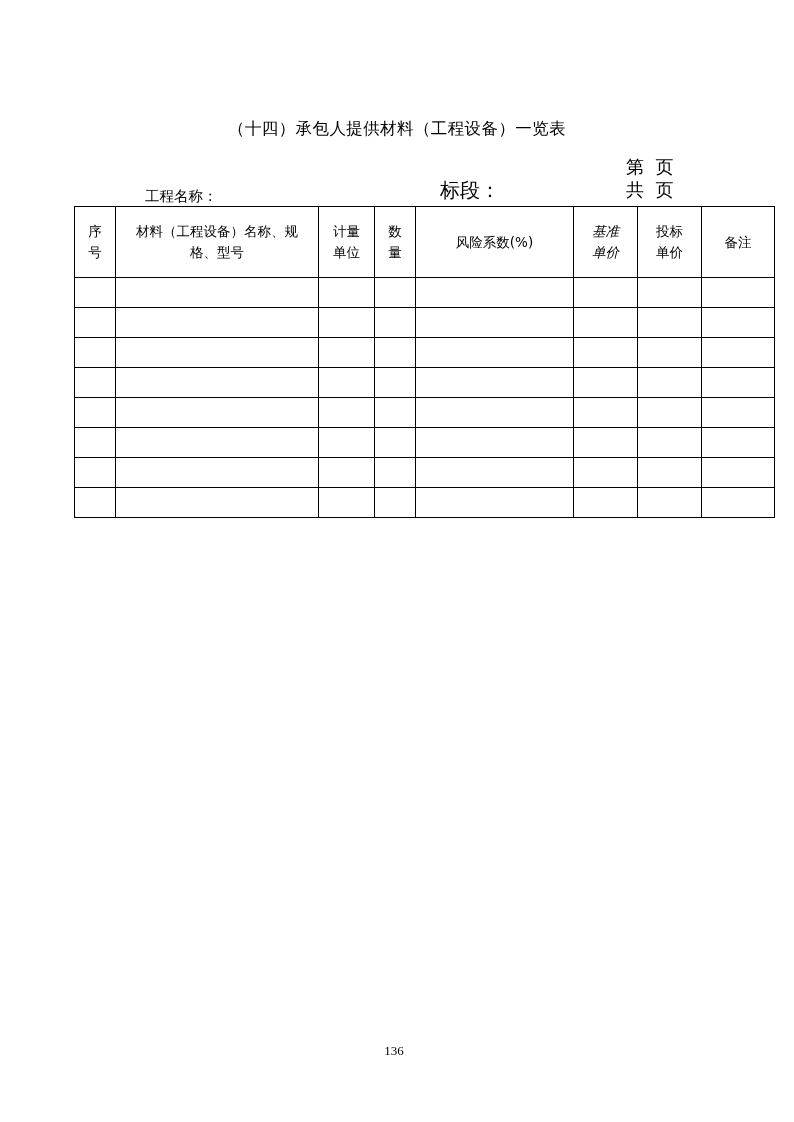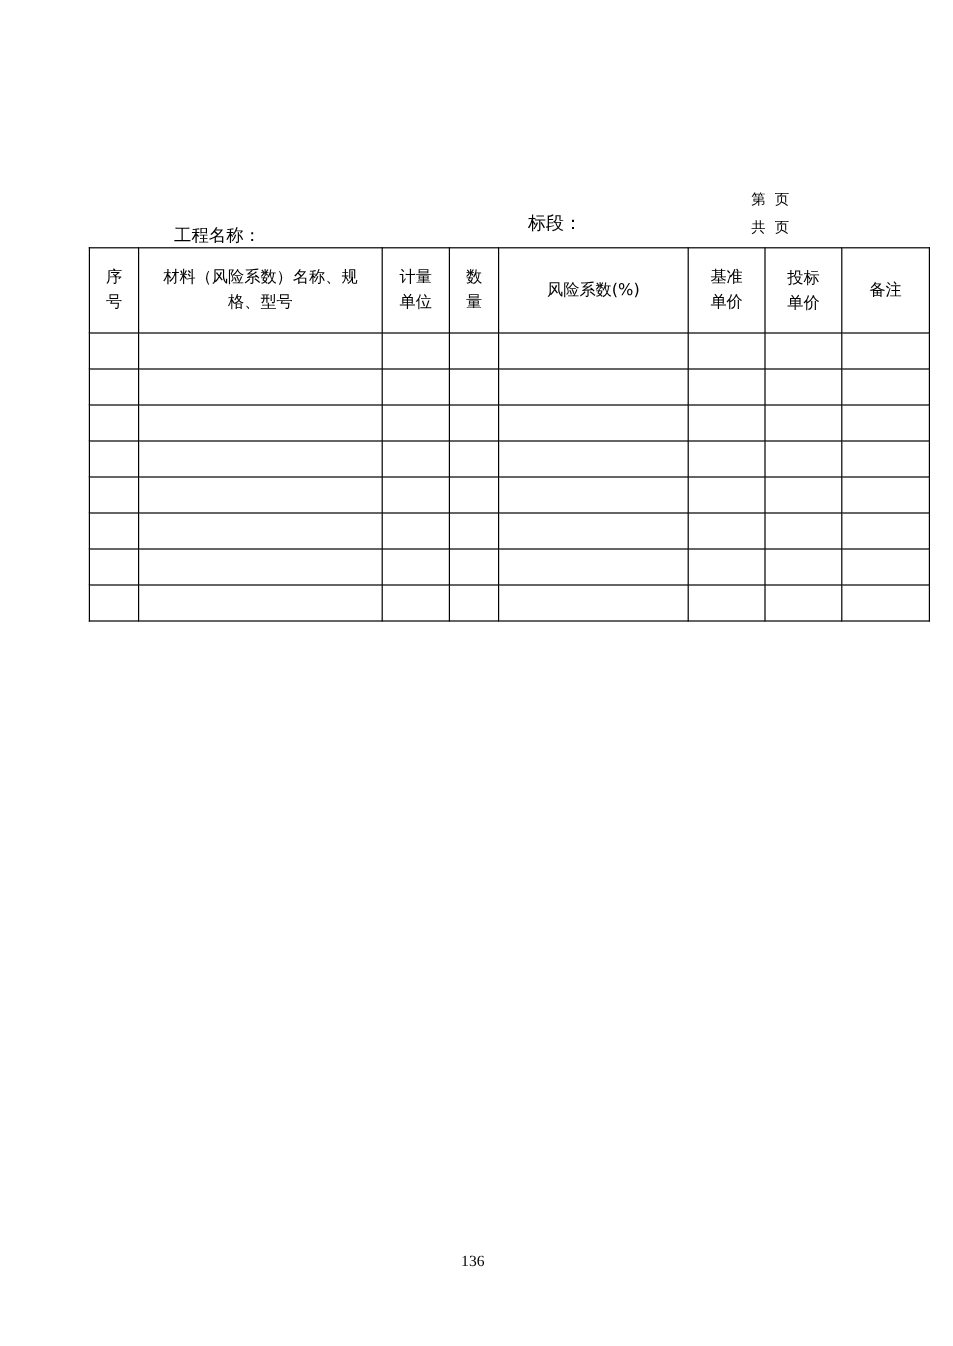--- a/index.html
+++ b/index.html
@@ -30,39 +30,39 @@
     font-size: 16.5px;
     letter-spacing: 0.4px;
     white-space: nowrap;
   }
   .page-no-block {
     position: absolute;
     right: 78px;
     top: 155px;
     width: 90px;
     text-align: left;
-    font-size: 12px;
+    font-size: 18px;
     line-height: 23px;
   }
   .page-no-block div {
     white-space: pre;
   }
   .project-name {
     position: absolute;
     left: 145px;
     top: 172px;
     font-size: 14.5px;
     white-space: nowrap;
     margin-top: 15px;
   }
   .section-name {
     position: absolute;
     left: 440px;
     top: 177px;
-    font-size: 15px;
+    font-size: 20px;
     white-space: nowrap;
   }
   table.main {
     position: absolute;
     left: 74px;
     top: 206px;
     width: 644px;
     border-collapse: collapse;
     table-layout: fixed;
   }
@@ -80,21 +80,21 @@
     padding: 2px 3px;
   }
   table.main tbody td {
     height: 29px;
   }
   .h-seq { width: 34px; }
   .h-name { width: 196px; }
   .h-unit { width: 49px; margin-left: 12px; }
   .h-qty { width: 34px; }
   .h-risk { width: 151px; margin-top: 28px; }
-  .h-base { width: 57px; }
+  .h-base { width: 57px; font-style: italic; }
   .h-bid { width: 57px; font-family: Liberation Serif, serif; }
   .h-remark { width: 66px; }
 
   .cell-two-line {
     display: block;
     line-height: 21px;
   }
   .name-cell {
     text-align: center;
     line-height: 22px;
@@ -112,38 +112,39 @@
     text-align: center;
     font-size: 13px;
     font-family: "Liberation Serif", serif;
   }
 </style>
 </head>
 <body>
 
 <div class="page">
 
+  <div class="doc-title">（十四）承包人提供材料（工程设备）一览表</div>
 
   <div class="page-no-block">
     <div>第  页</div>
     <div>共  页</div>
   </div>
 
   <div class="project-name">工程名称：</div>
   <div class="section-name">标段：</div>
 
   <table class="main">
     <thead>
       <tr>
         <td class="h-seq">
           <span class="cell-two-line">序</span>
           <span class="cell-two-line">号</span>
         </td>
         <td class="h-name name-cell">
-          <span class="cell-two-line">材料（风险系数）名称、规</span>
+          <span class="cell-two-line">材料（工程设备）名称、规</span>
           <span class="cell-two-line">格、型号</span>
         </td>
         <td class="h-unit">
           <span class="cell-two-line">计量</span>
           <span class="cell-two-line">单位</span>
         </td>
         <td class="h-qty">
           <span class="cell-two-line">数</span>
           <span class="cell-two-line">量</span>
         </td>

